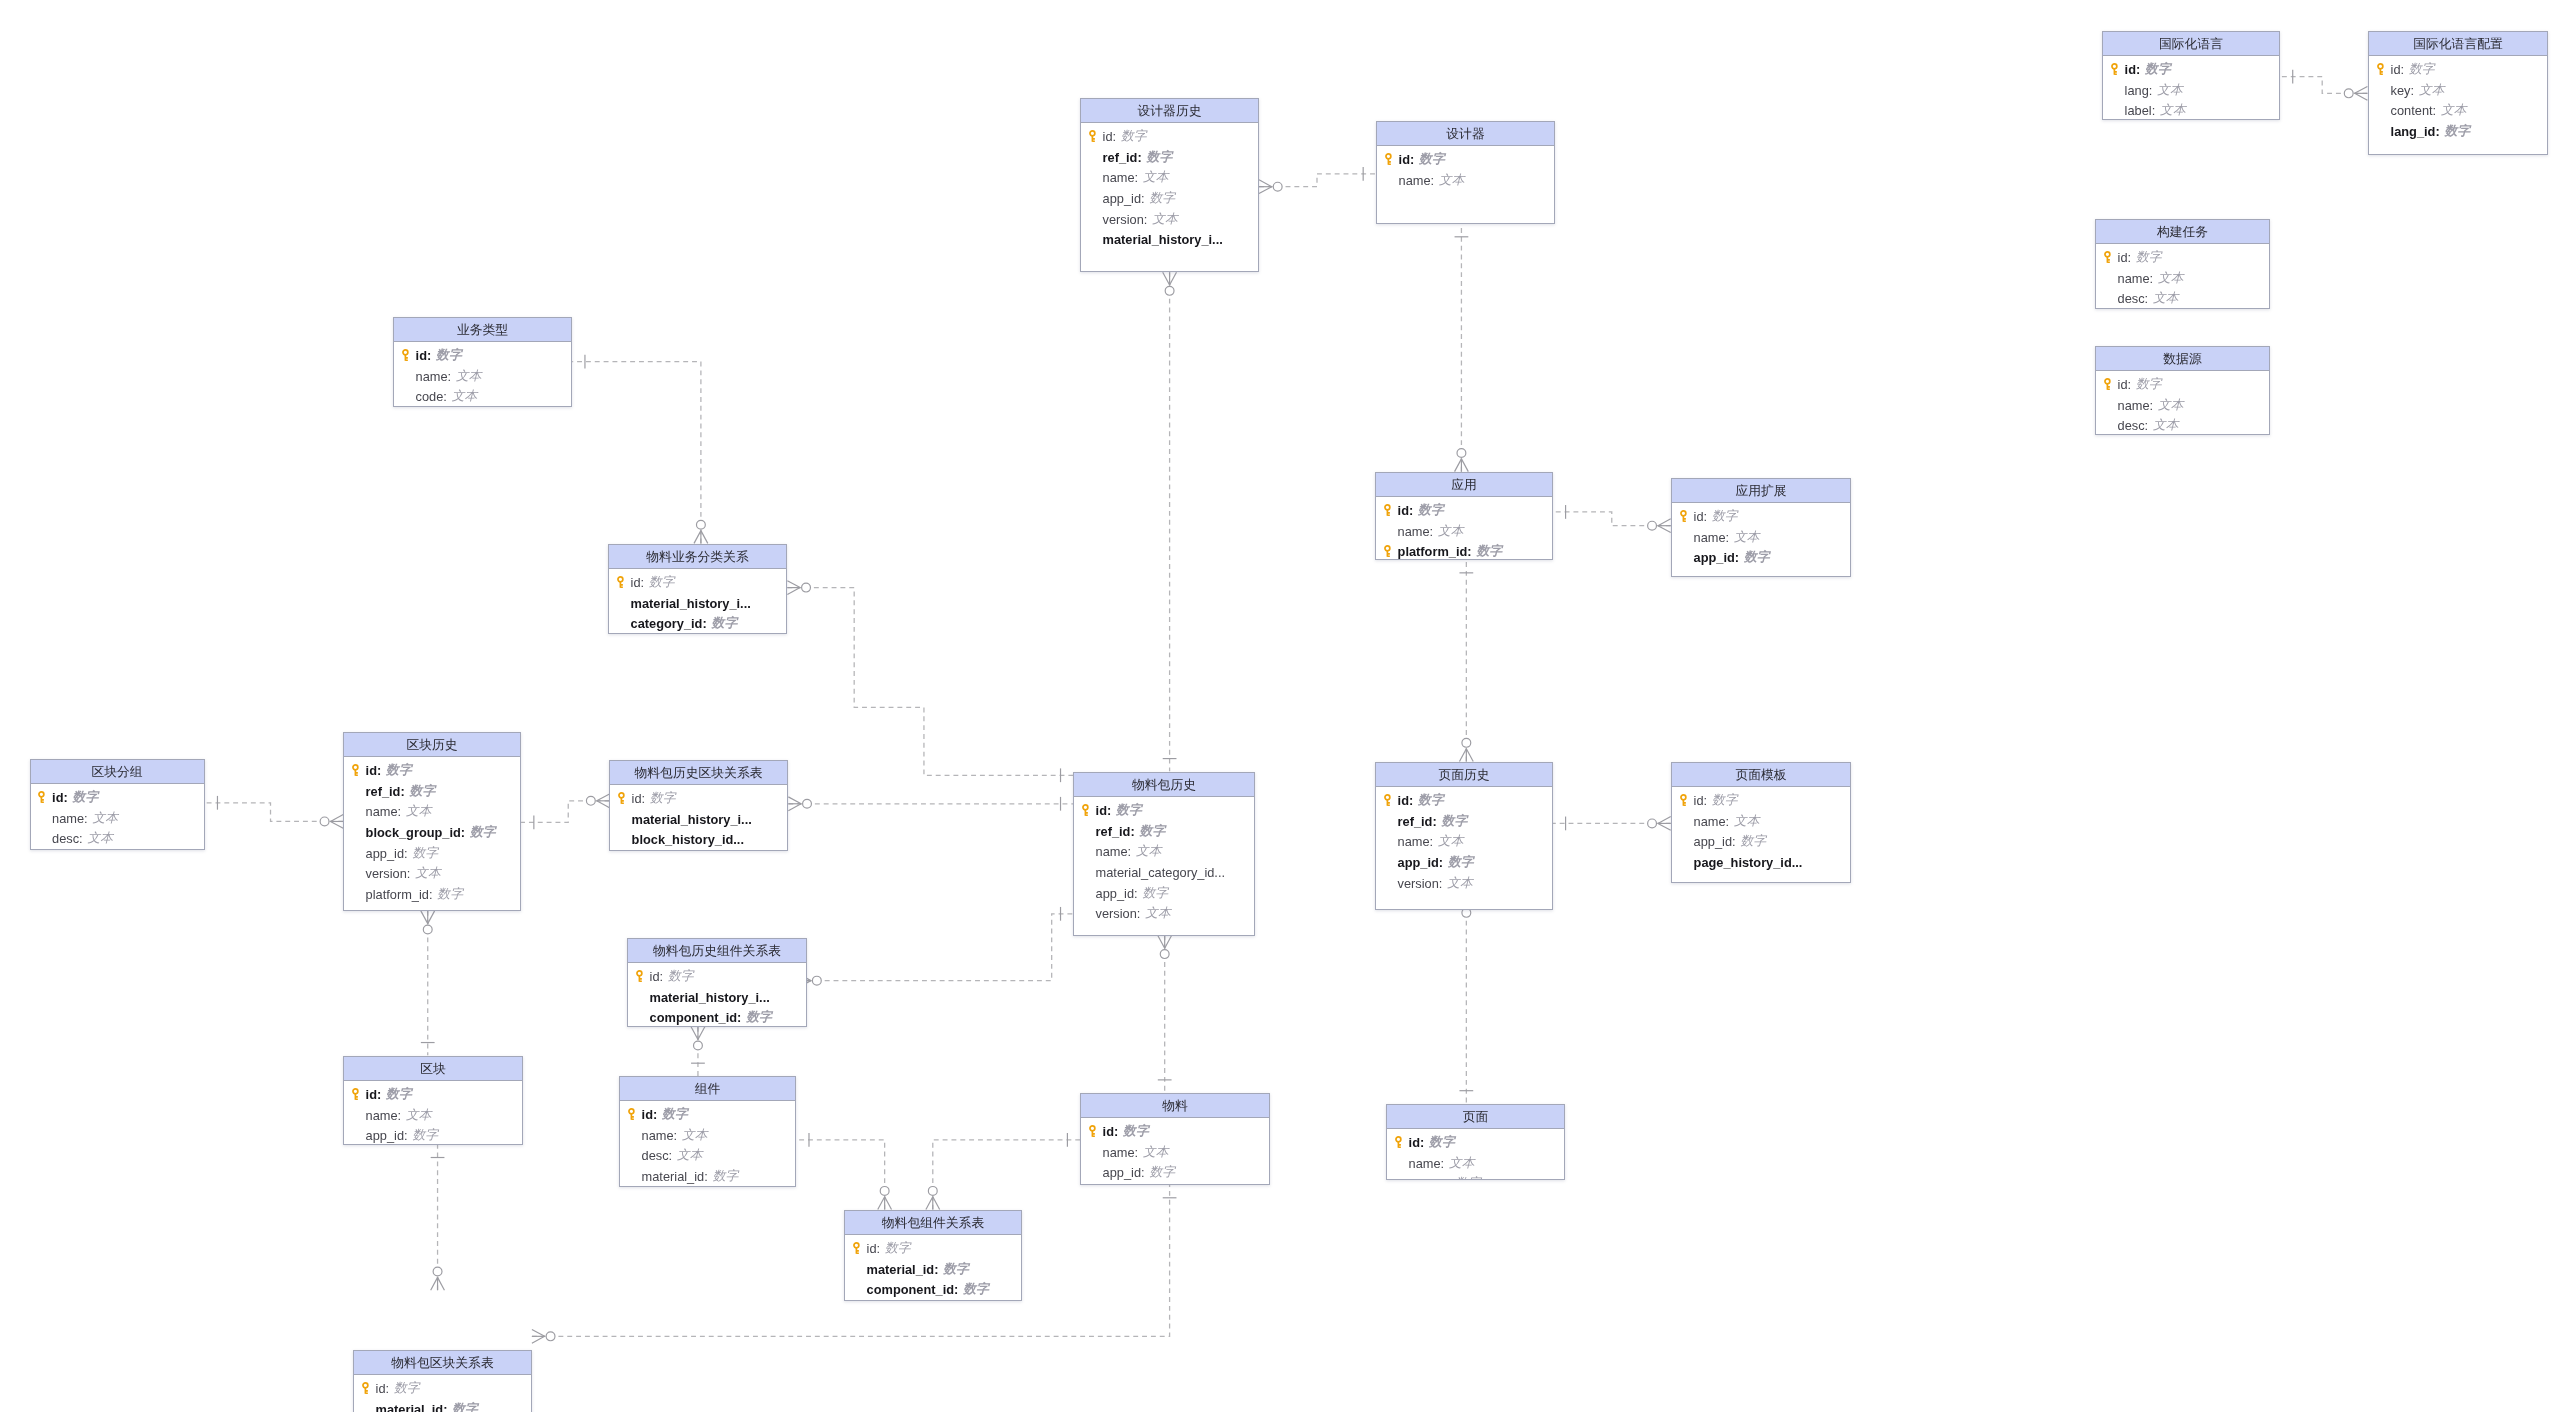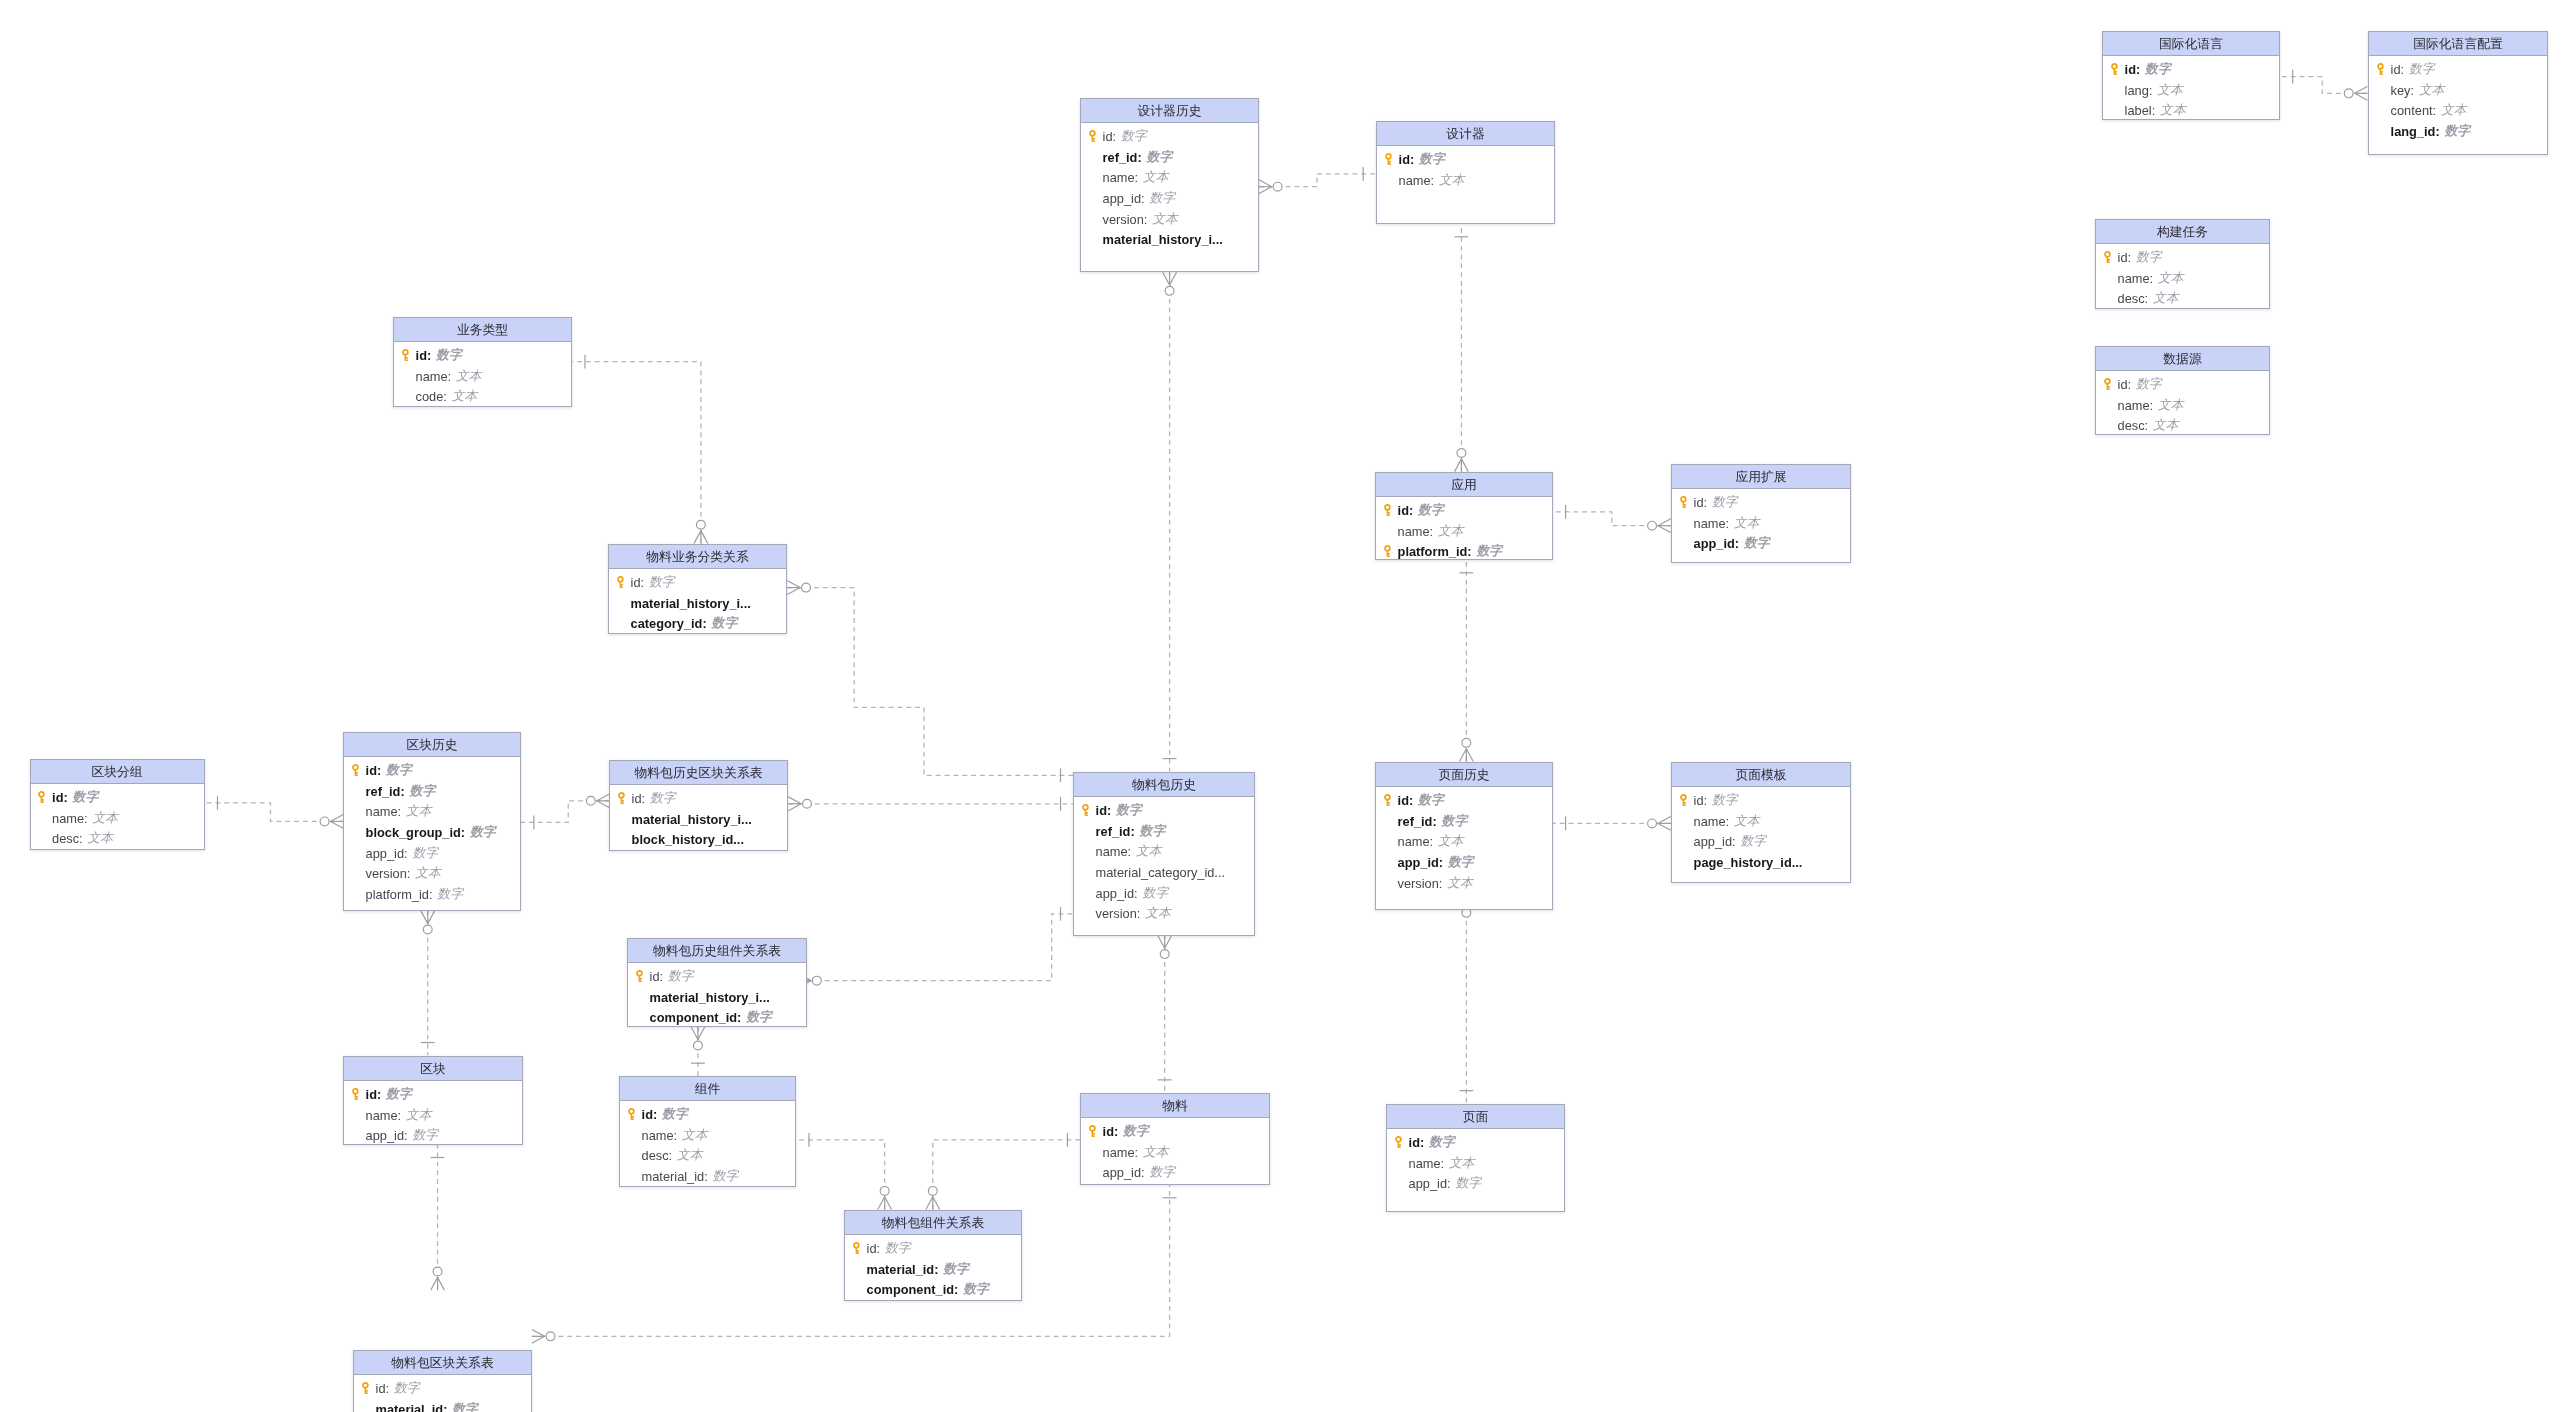--- a/index.html
+++ b/index.html
@@ -571,21 +571,21 @@
             <svg width="12.8" height="12.8" viewBox="0 0 13 13" style="display:block">
               <circle cx="6.5" cy="3.4" r="2.5" fill="none" stroke="#f0a30a" stroke-width="1.7"></circle>
               <path d="M6.5 5.9 L6.5 12 M6.5 9 L9 9 M6.5 11.4 L9 11.4" fill="none" stroke="#f0a30a" stroke-width="1.7"></path>
             </svg>
           </span>
           <span class="fname">platform_id</span>
           <span class="ftype">数字</span>
         </div>
       </div>
     </div>
-    <div class="entity" style="left: 1671px; top: 464px; width: 180px; height: 99px;">
+    <div class="entity" style="left: 1671px; top: 478px; width: 180px; height: 99px;">
       <div class="entity-title">应用扩展</div>
       <div class="fields">
         <div class="field typed">
           <span class="keycell">
             <svg width="12.8" height="12.8" viewBox="0 0 13 13" style="display:block">
               <circle cx="6.5" cy="3.4" r="2.5" fill="none" stroke="#f0a30a" stroke-width="1.7"></circle>
               <path d="M6.5 5.9 L6.5 12 M6.5 9 L9 9 M6.5 11.4 L9 11.4" fill="none" stroke="#f0a30a" stroke-width="1.7"></path>
             </svg>
           </span>
           <span class="fname">id</span>
@@ -791,21 +791,21 @@
           <span class="fname">material_id</span>
           <span class="ftype">数字</span>
         </div>
         <div class="field bold typed">
           <span class="keycell"></span>
           <span class="fname">component_id</span>
           <span class="ftype">数字</span>
         </div>
       </div>
     </div>
-    <div class="entity" style="left: 1386px; top: 1104px; width: 179px; height: 108px;">
+    <div class="entity" style="left: 1386px; top: 1104px; width: 179px; height: 76px;">
       <div class="entity-title">页面</div>
       <div class="fields">
         <div class="field bold typed">
           <span class="keycell">
             <svg width="12.8" height="12.8" viewBox="0 0 13 13" style="display:block">
               <circle cx="6.5" cy="3.4" r="2.5" fill="none" stroke="#f0a30a" stroke-width="1.7"></circle>
               <path d="M6.5 5.9 L6.5 12 M6.5 9 L9 9 M6.5 11.4 L9 11.4" fill="none" stroke="#f0a30a" stroke-width="1.7"></path>
             </svg>
           </span>
           <span class="fname">id</span>

